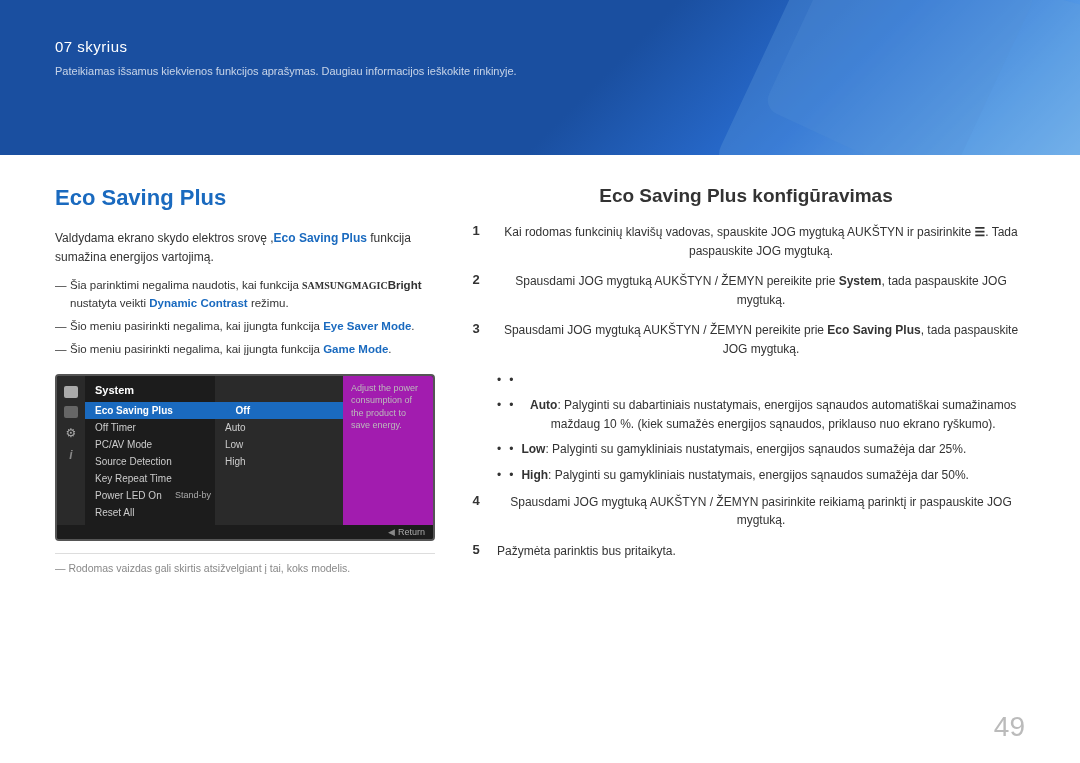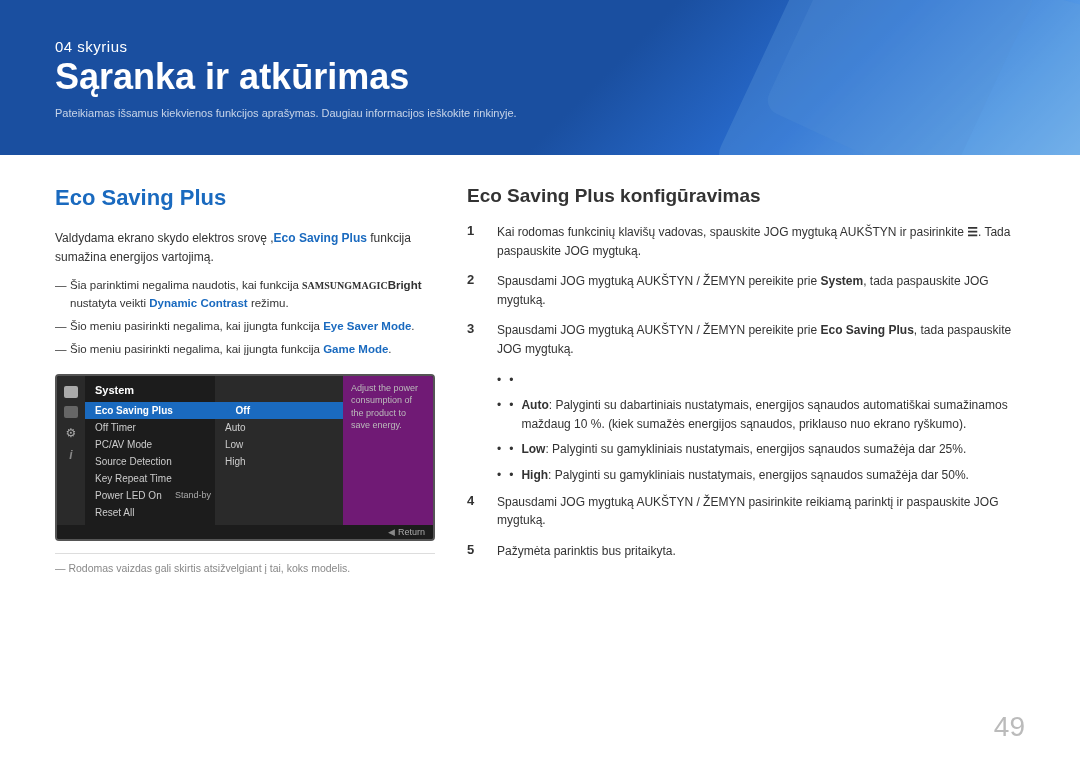--- a/index.html
+++ b/index.html
@@ -202,21 +202,21 @@
       display: flex;
       align-items: center;
       gap: 3px;
     }
     .sub-item.checked::before {
       content: '✓';
       color: #1a6abf;
       font-size: 9px;
     }
     .monitor-right-panel {
-      background: #701a75;
+      background: #a21caf;
       padding: 6px 8px;
       width: 90px;
     }
     .panel-text {
       color: #bbb;
       font-size: 9px;
       line-height: 1.4;
     }
     .monitor-footer {
       background: #1c1c1c;
@@ -236,20 +236,21 @@
       font-size: 10.5px;
       color: #888;
       margin-top: 12px;
       padding-top: 8px;
       border-top: 1px solid #ddd;
     }
 
     
     .right-col {
       flex: 1;
+      text-align: center;
     }
 
     .right-section-title {
       color: #333;
       font-size: 19px;
       font-weight: 700;
       margin-bottom: 16px;
       border-bottom: none;
     }
 
@@ -306,22 +307,21 @@
       right: 55px;
       font-size: 28px;
       color: #bbb;
       font-weight: 300;
     }
   </style>
 </head>
 <body>
 
 <div class="header">
-  <div class="header-chapter">04 skyrius</div>
-  <div class="header-title">Sąranka ir atkūrimas</div>
+  <div class="header-chapter">07 skyrius</div>
   <div class="header-subtitle">Pateikiamas išsamus kiekvienos funkcijos aprašymas. Daugiau informacijos ieškokite rinkinyje.</div>
 </div>
 
 <div class="main-content">
 
   <div class="left-col">
     <div class="section-title">Eco Saving Plus</div>
 
     <p class="body-text">
       <span>Valdydama ekrano skydo elektros srovę ,</span><span class="bold-blue">Eco Saving Plus</span><span> funkcija sumažina energijos vartojimą.</span>

